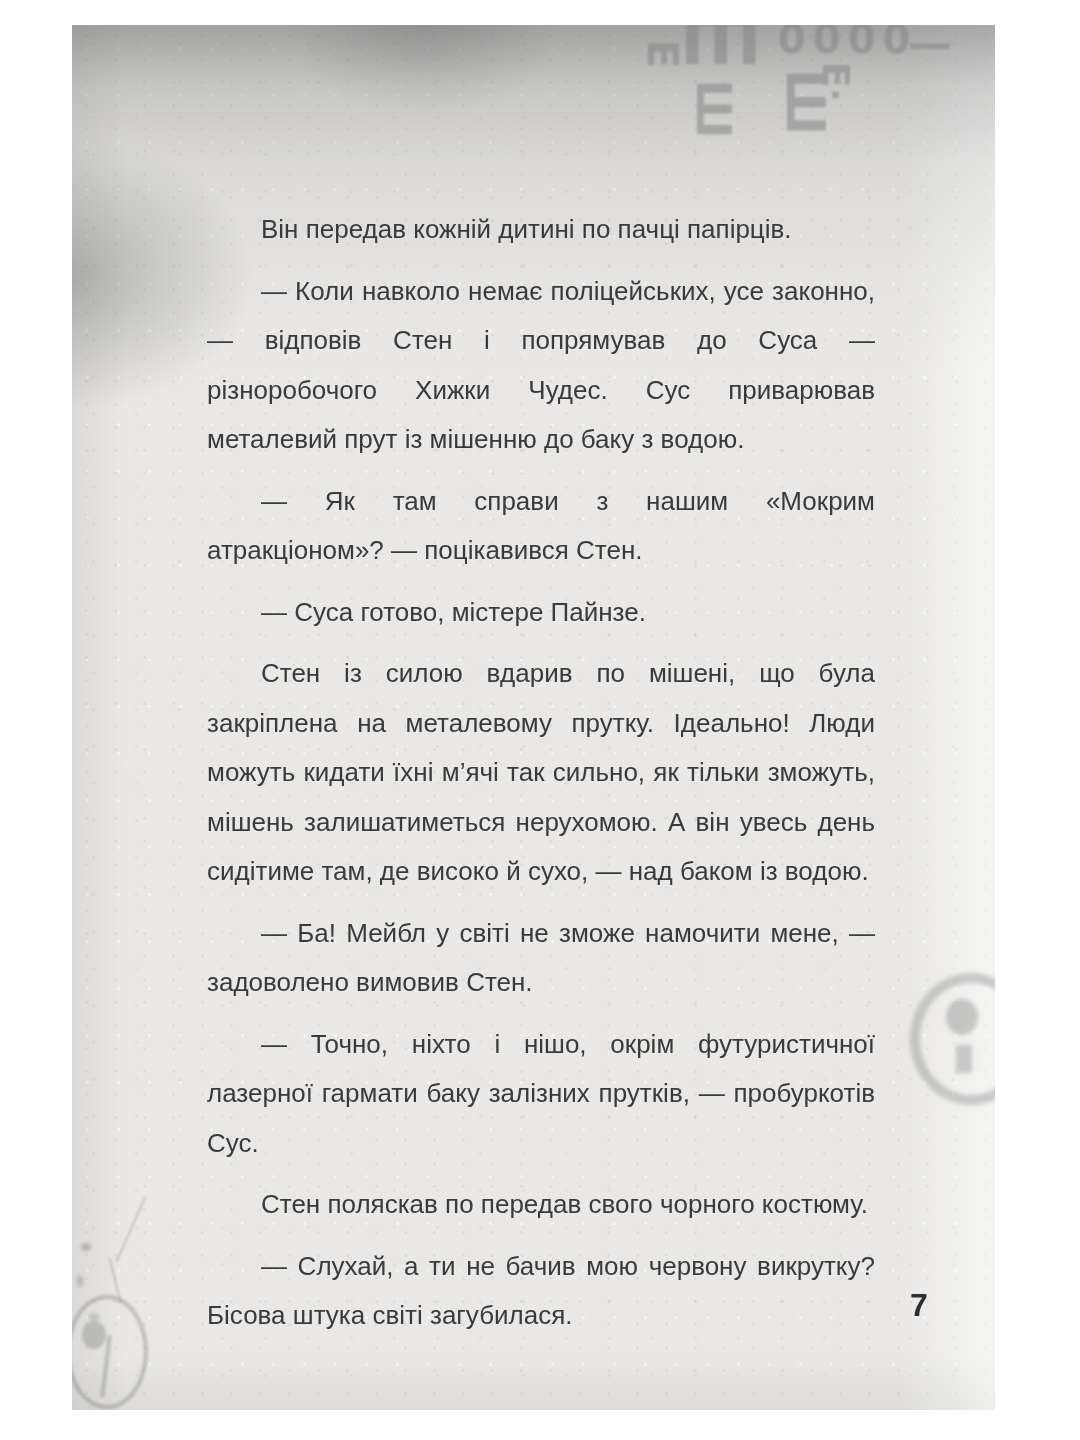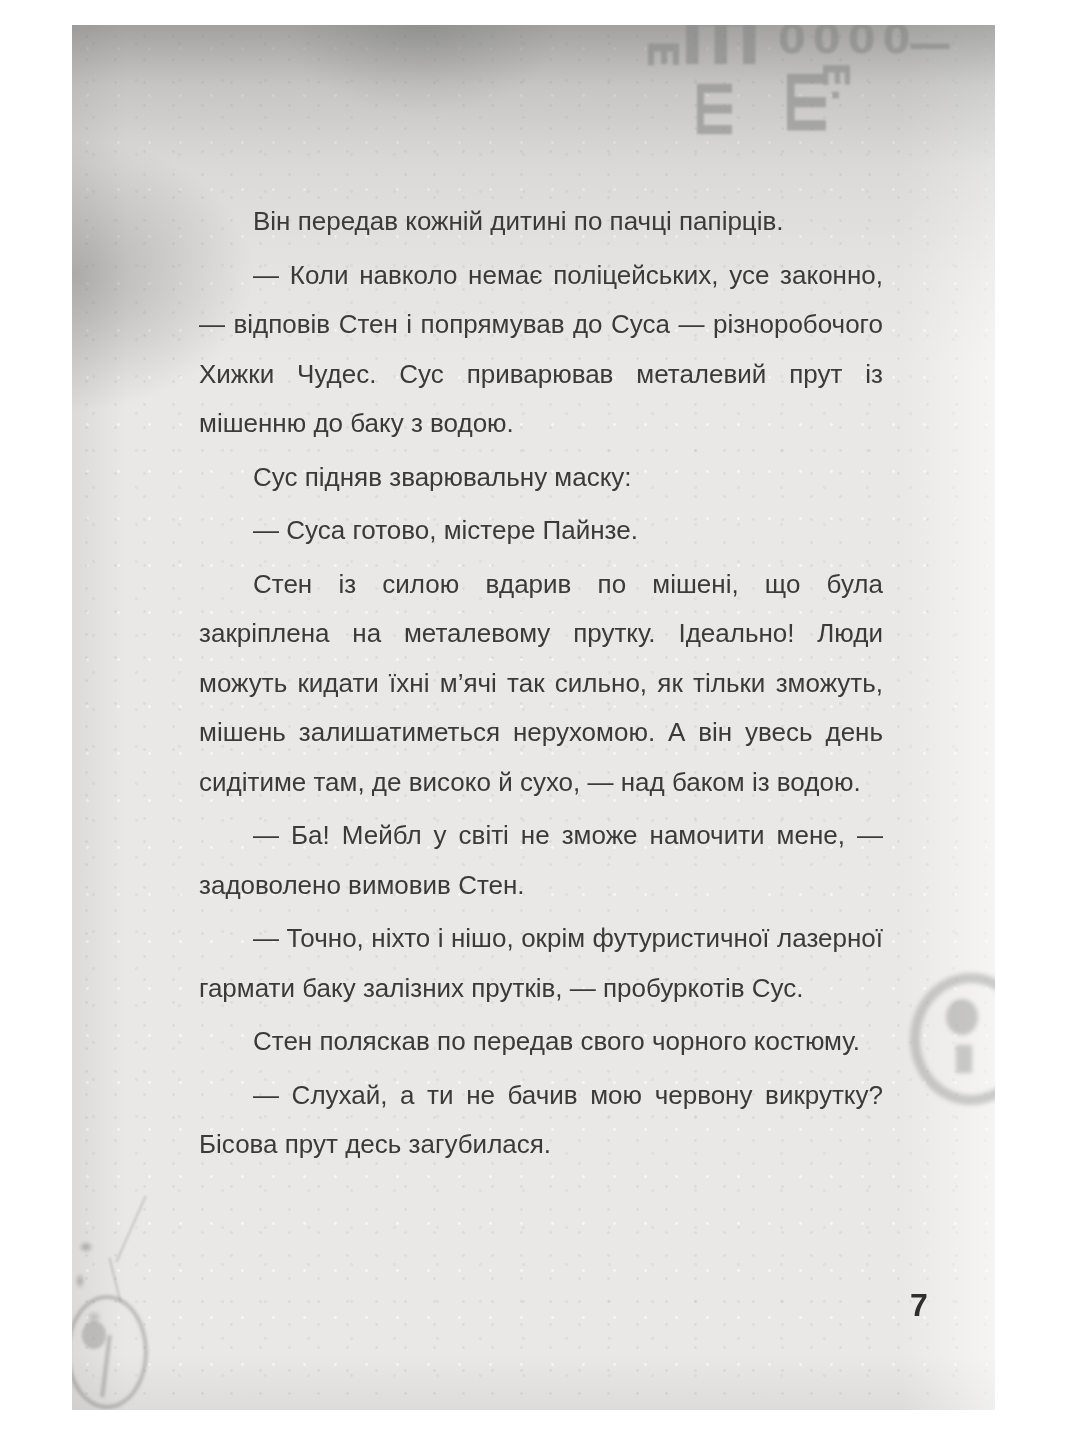--- a/index.html
+++ b/index.html
@@ -140,21 +140,21 @@
     left: 123px;
     top: 168px;
     width: 692px;
     color: #3a3a3a;
     font-size: 26px;
     line-height: 49.5px;
     text-align: justify;
     hyphens: none;
   }
   .text-block p {
-    margin: 4px;
+    margin: 12px;
     text-indent: 54px;
   }
   
   .page-number {
     position: absolute;
     left: 838px;
     top: 1262px;
     font-size: 32px;
     font-weight: bold;
     color: #2e2e2e;
@@ -178,24 +178,24 @@
 
     <div class="stamp-left"></div>
     <div class="stamp-right"></div>
     <div class="splotches"></div>
     <div class="scratch-a"></div>
     <div class="scratch-b"></div>
 
     <div class="text-block">
       <p>Він передав кожній дитині по пачці папірців.</p>
       <p>— Коли навколо немає поліцейських, усе законно, — відповів Стен і попрямував до Суса — різноробочого Хижки Чудес. Сус приварював металевий прут із мішенню до баку з водою.</p>
-      <p>Сус підняв зварювальну маску:</p>
+      <p>— Як там справи з нашим «Мокрим атракціоном»? — поцікавився Стен.</p>
       <p>— Суса готово, містере Пайнзе.</p>
       <p>Стен із силою вдарив по мішені, що була закріплена на металевому прутку. Ідеально! Люди можуть кидати їхні м’ячі так сильно, як тільки зможуть, мішень залишатиметься нерухомою. А він увесь день сидітиме там, де високо й сухо, — над баком із водою.</p>
       <p>— Ба! Мейбл у світі не зможе намочити мене, — задоволено вимовив Стен.</p>
       <p>— Точно, ніхто і нішо, окрім футуристичної лазерної гармати баку залізних прутків, — пробуркотів Сус.</p>
       <p>Стен поляскав по передав свого чорного костюму.</p>
-      <p>— Слухай, а ти не бачив мою червону викрутку? Бісова прут десь загубилася.</p>
+      <p>— Слухай, а ти не бачив мою червону викрутку? Бісова штука світі загубилася.</p>
     </div>
 
     <div class="page-number">7</div>
   </div>
 </div>
 
 </body></html>

